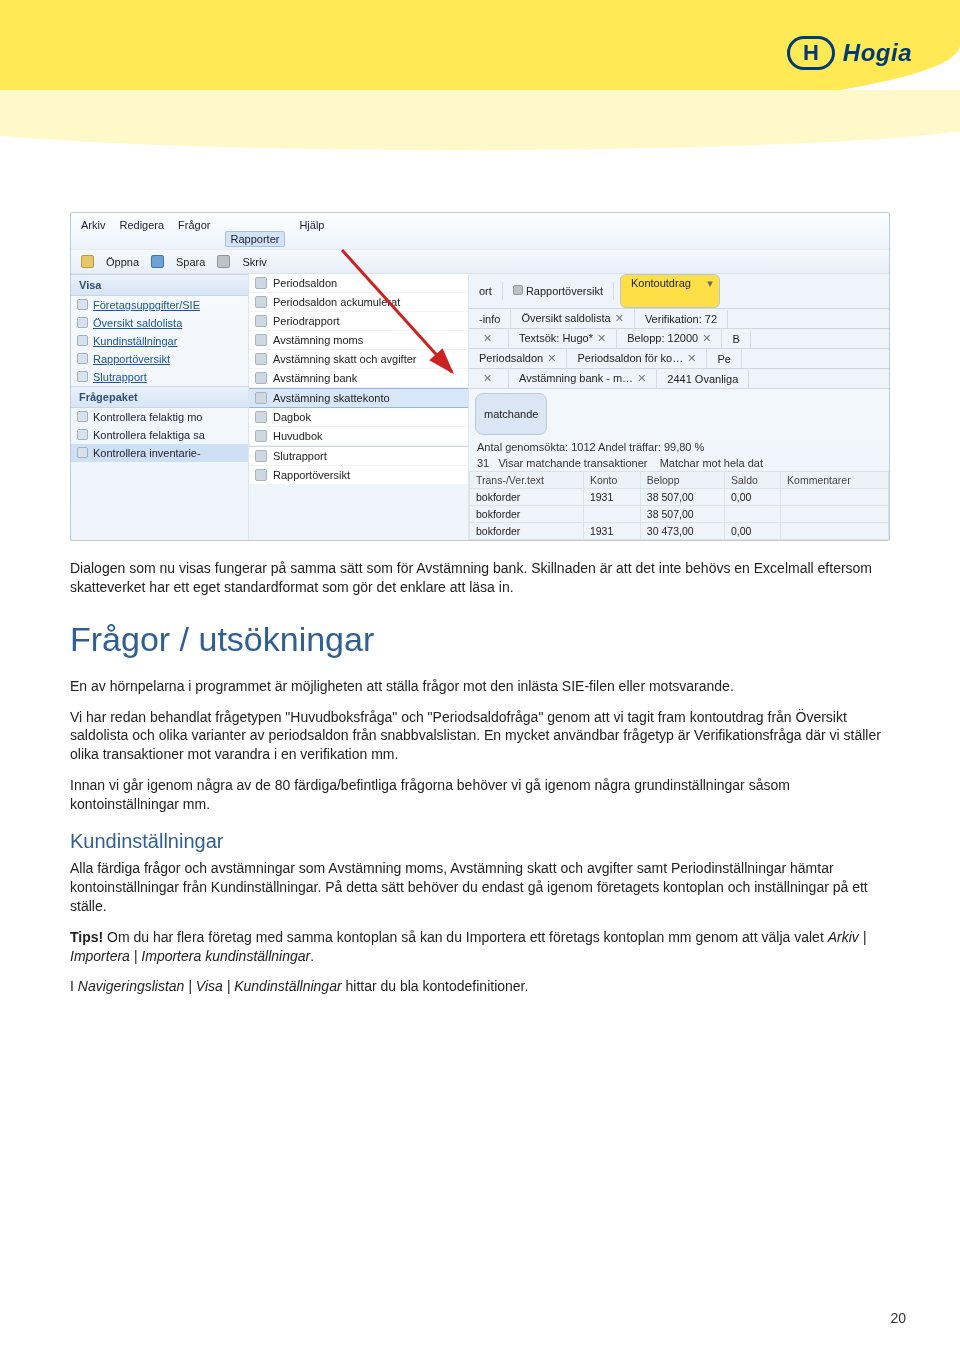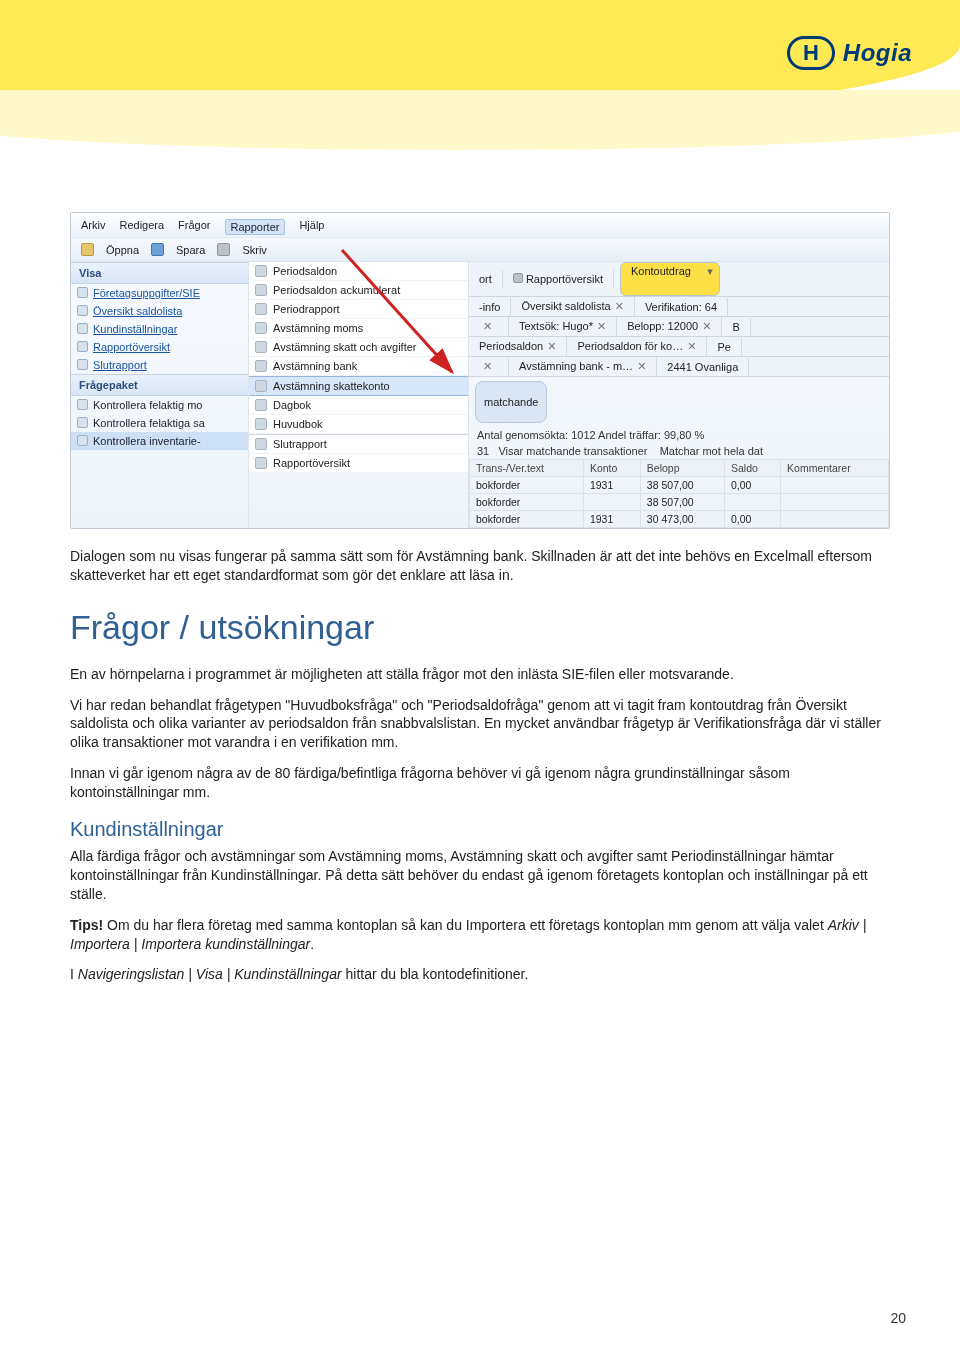--- a/index.html
+++ b/index.html
@@ -68,21 +68,21 @@
     background: linear-gradient(#f8fbff,#eef4fa);
     overflow: hidden;
   }
   .menubar {
     display: flex; gap: 14px; padding: 6px 10px 2px 10px;
     background: linear-gradient(#fcfeff,#ecf3fb);
     border-bottom: 1px solid #e3e9f0;
   }
   .menubar span { color: #223; }
   .menubar .hl {
-    background: #d3e3f7; border: 1px solid #a9c0df; padding: 1px 5px; border-radius: 2px;
+    background: #d3e3f7; border: 1px solid #a9c0df; padding: 1px 5px; border-radius: 2px; margin-top: 12px;
   }
   .toolbar {
     display: flex; gap: 12px; padding: 5px 10px;
     background: linear-gradient(#f6faff,#e7eef7);
     border-bottom: 1px solid #dde4ec;
     align-items: center;
   }
   .tb-ic { width: 13px; height: 13px; background: #e6c66a; border: 1px solid #b99a3e; border-radius: 2px; display: inline-block; }
   .tb-ic.blue { background: #6fa1d6; border-color: #3f79b5; }
   .tb-ic.grey { background: #bcc2c7; border-color: #8f979d; }
@@ -201,21 +201,21 @@
 
       <div class="right-col">
         <div class="tabs-bar">
           <span class="tab"><span>ort</span></span>
           <span class="tab"><span class="tb-ic grey" style="width:10px;height:10px"></span> <span>Rapportöversikt</span></span>
           <span class="dropdown-box">Kontoutdrag</span>
         </div>
         <div class="tabs-bar">
           <span class="tab"><span>-info</span></span>
           <span class="tab"><span>Översikt saldolista</span><span class="tag-close">✕</span></span>
-          <span class="tab"><span>Verifikation: 64</span></span>
+          <span class="tab"><span>Verifikation: 72</span></span>
         </div>
         <div class="tabs-bar">
           <span class="tab" style="width:40px"><span class="tag-close">✕</span></span>
           <span class="tab"><span>Textsök: Hugo*</span><span class="tag-close">✕</span></span>
           <span class="tab"><span>Belopp: 12000</span><span class="tag-close">✕</span></span>
           <span class="tab"><span>B</span></span>
         </div>
         <div class="tabs-bar">
           <span class="tab"><span>Periodsaldon</span><span class="tag-close">✕</span></span>
           <span class="tab"><span>Periodsaldon för ko…</span><span class="tag-close">✕</span></span>

